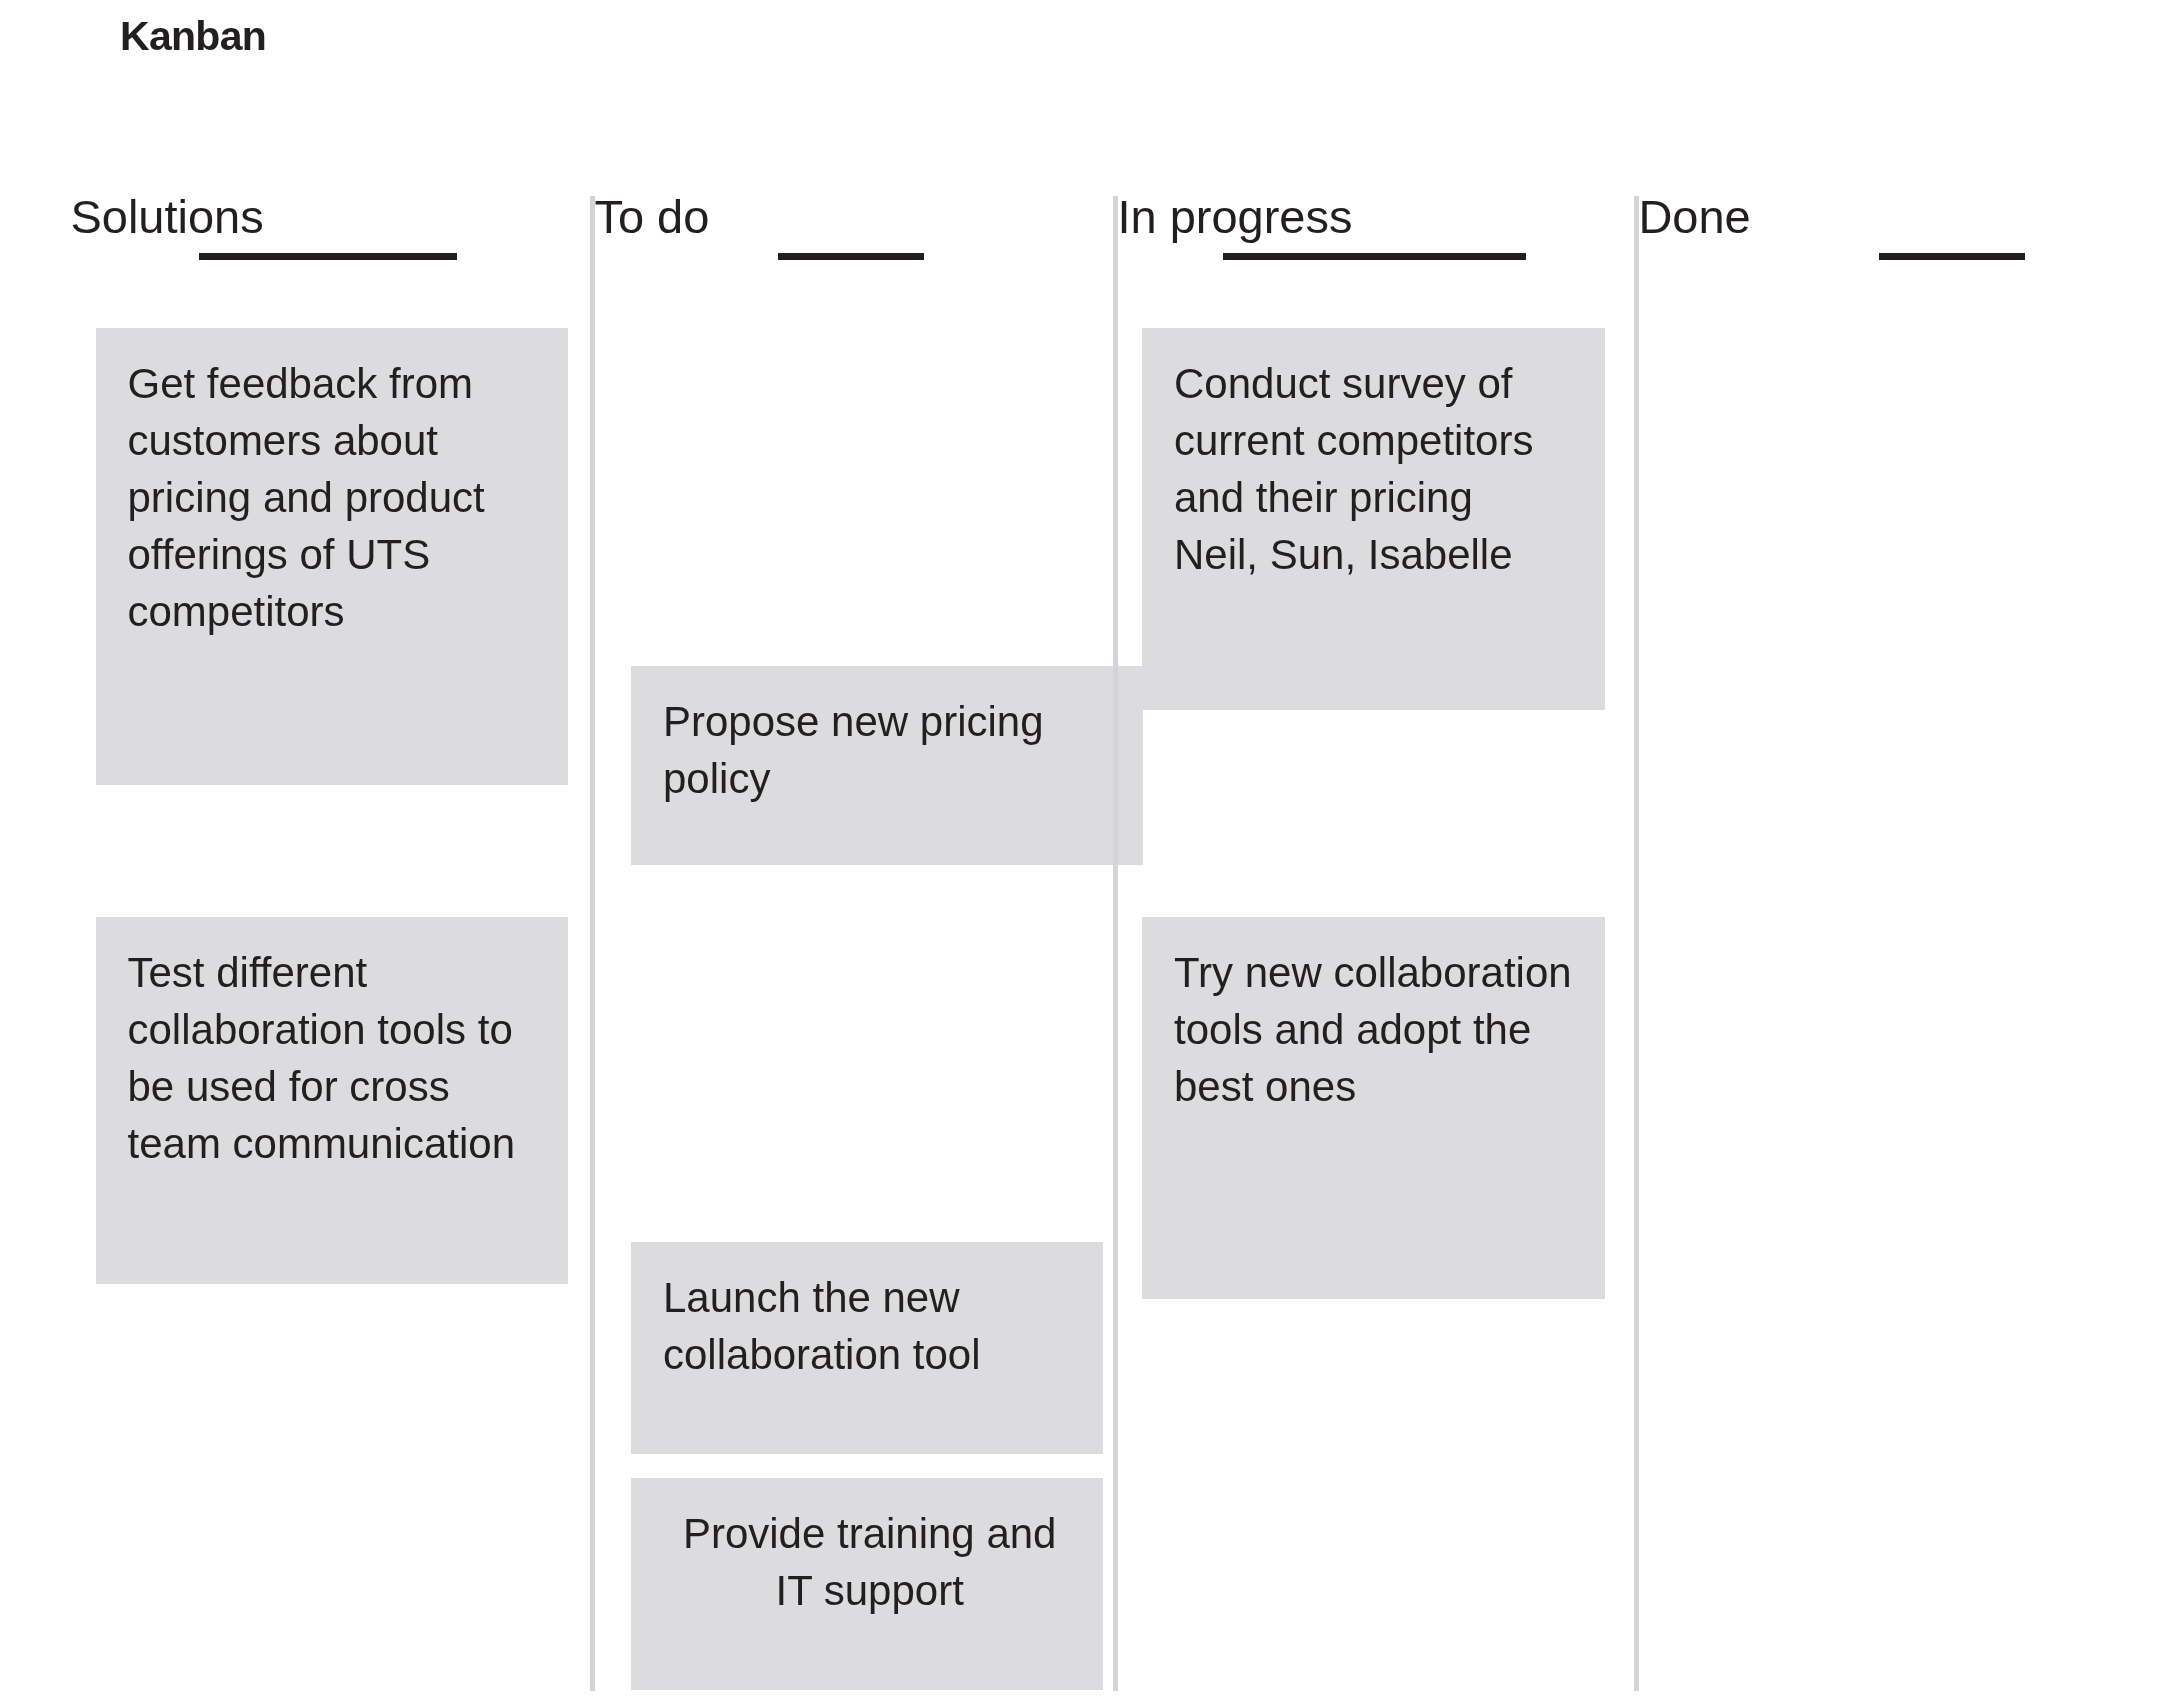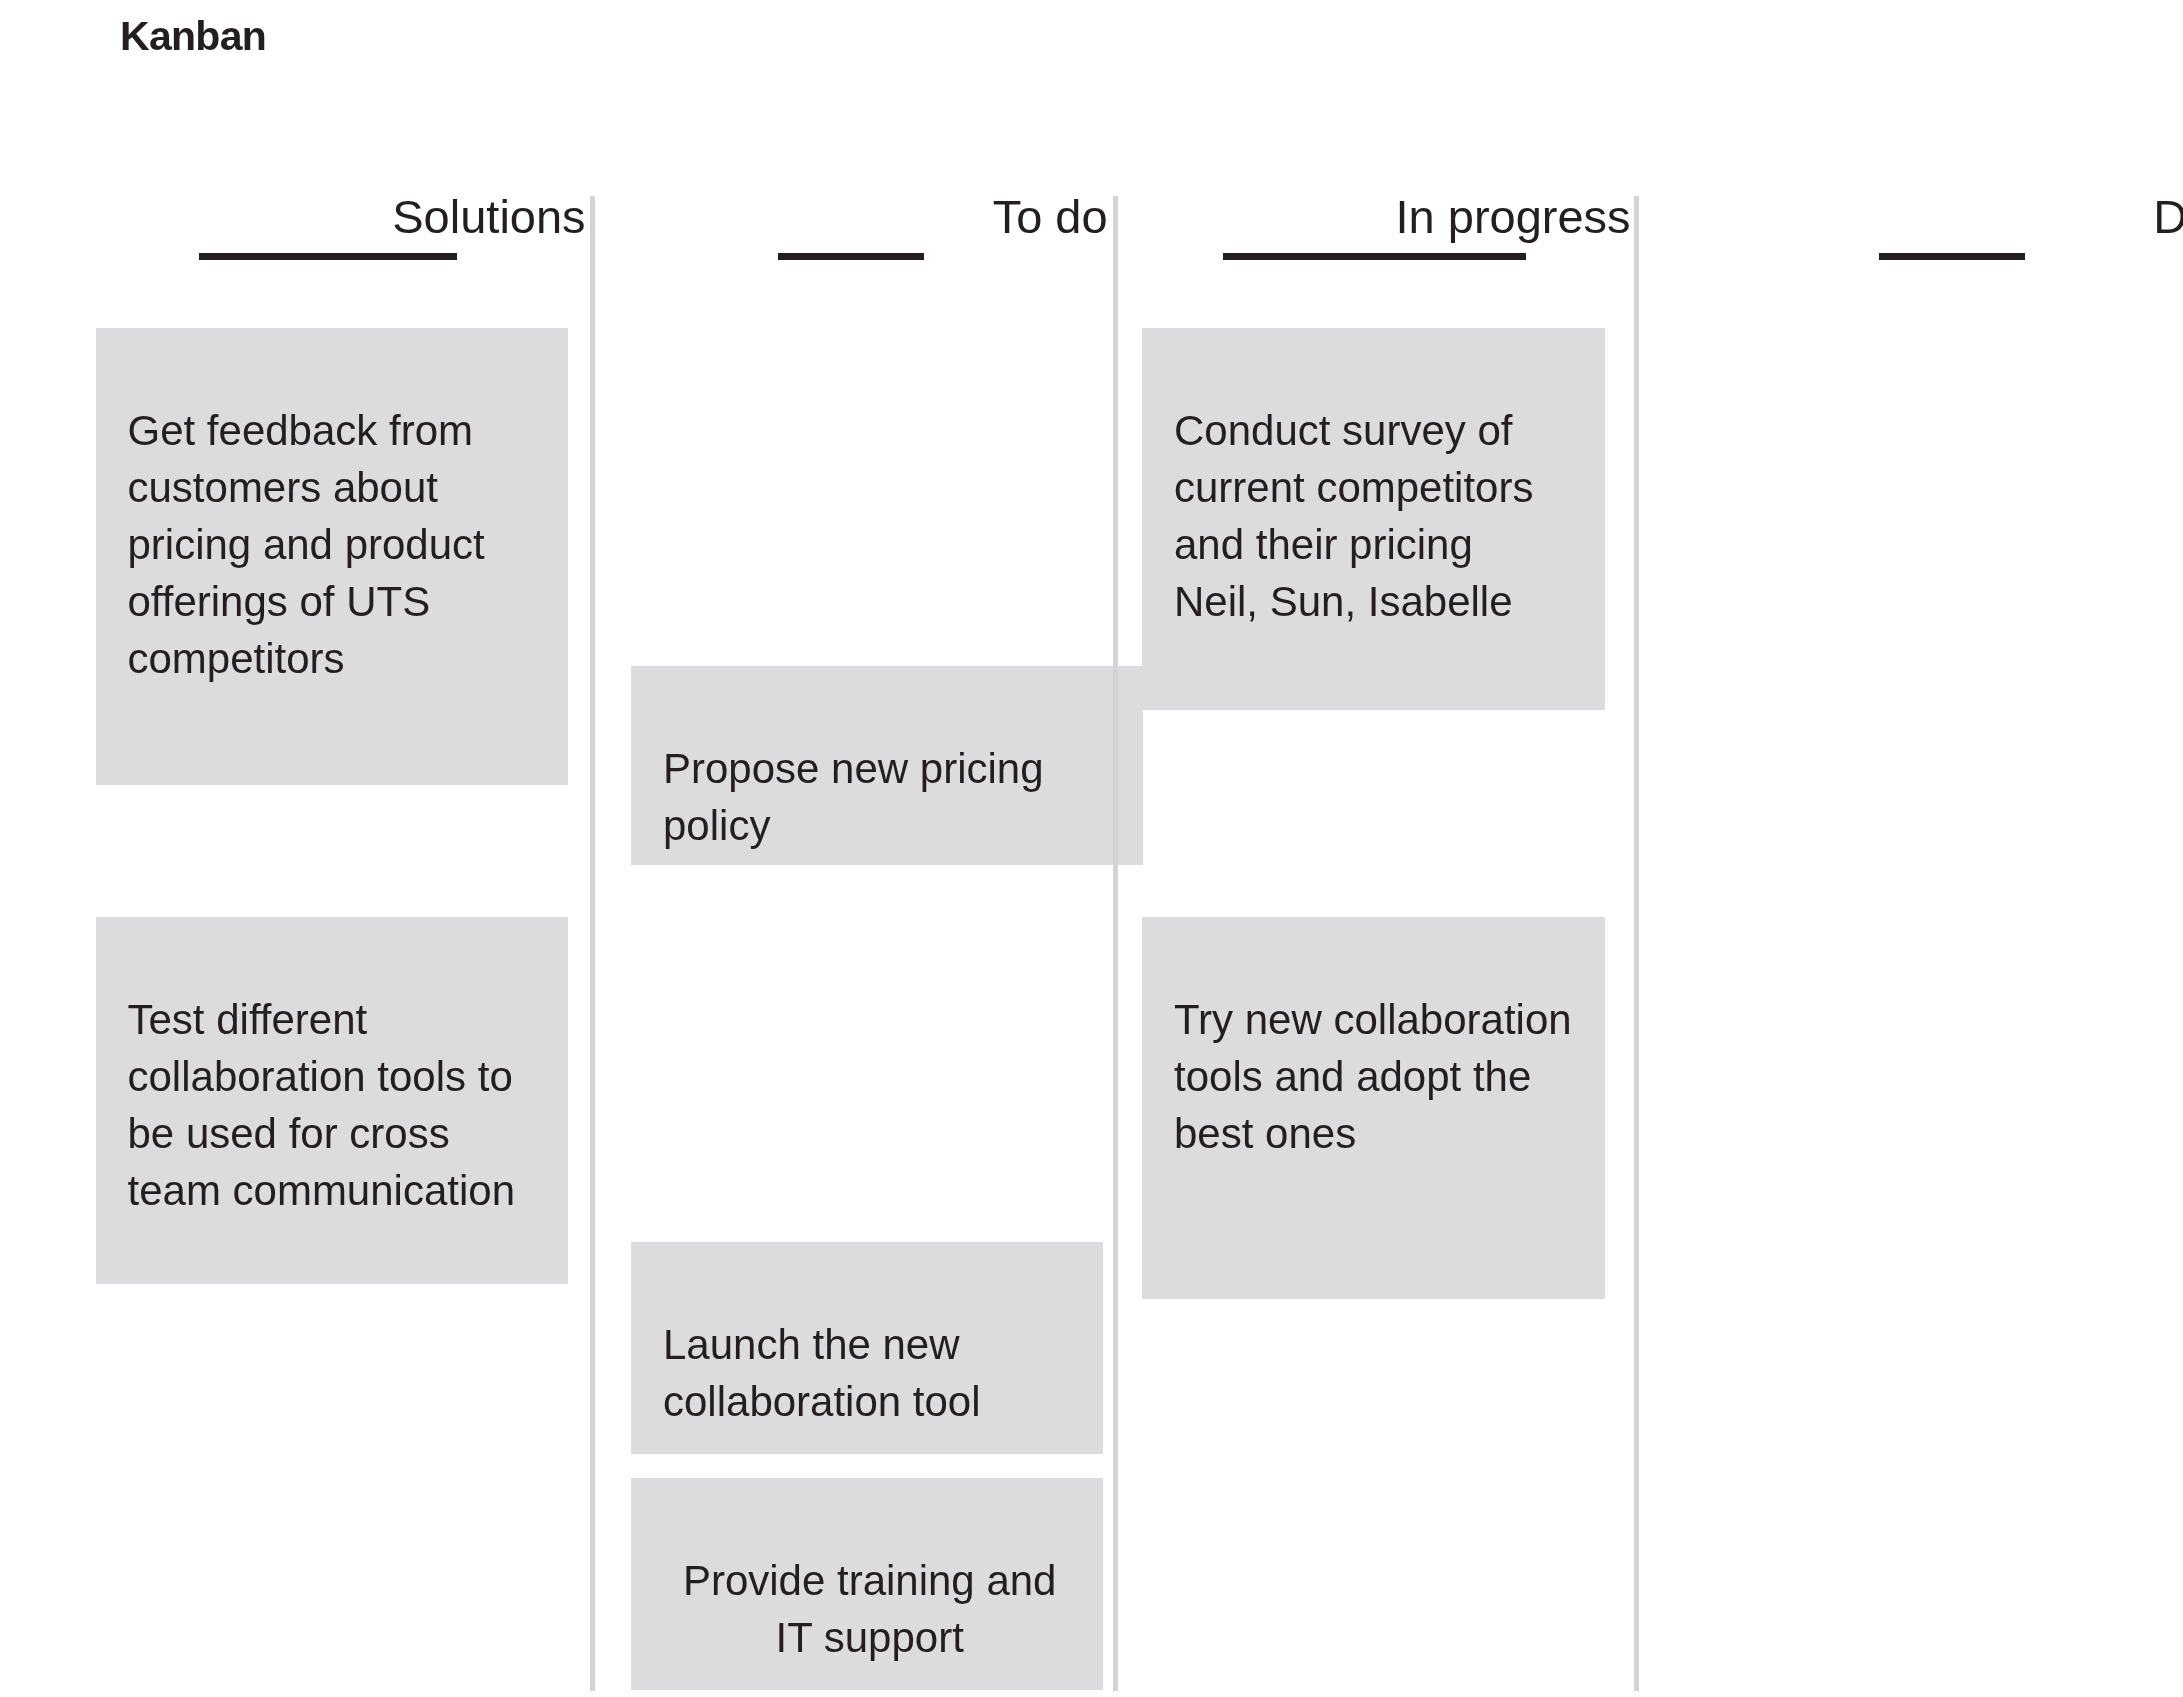--- a/index.html
+++ b/index.html
@@ -58,21 +58,21 @@
     width: 5.2px;
     height: 1495px;
     background: #d4d4d6;
   }
 
   .col-header {
     position: absolute;
     top: 193px;
     left: 0;
     width: 100%;
-    text-align: right;
+    text-align: left;
   }
   .col-header-label {
     display: inline-block;
     font-size: 47px;
     font-weight: 400;
     line-height: 1.0;
     color: #231f20;
     letter-spacing: 0px;
     padding: 0 4.4px;
   }
@@ -108,21 +108,21 @@
 
   
   .card-t1 { left: 41px;  top: 666px;  width: 512px; height: 199px; }
   .card-t2 { left: 41px;  top: 1242px; width: 472px; height: 212px; }
   .card-t3 { left: 41px;  top: 1478px; width: 472px; height: 212px; text-align: center; }
 
   
   .card-p1 { left: 29px;  top: 328px;  width: 463px; height: 382px; }
   .card-p2 { left: 29px;  top: 917px; width: 463px; height: 382px; }
 
-  .card-text { display: block; margin-top: 47px; }
+  .card-text { display: block; }
 </style>
 </head>
 <body>
 
 <div id="page-title">Kanban</div>
 
 <div id="board">
 
   <div class="column col-solutions">
     <div class="col-header">

